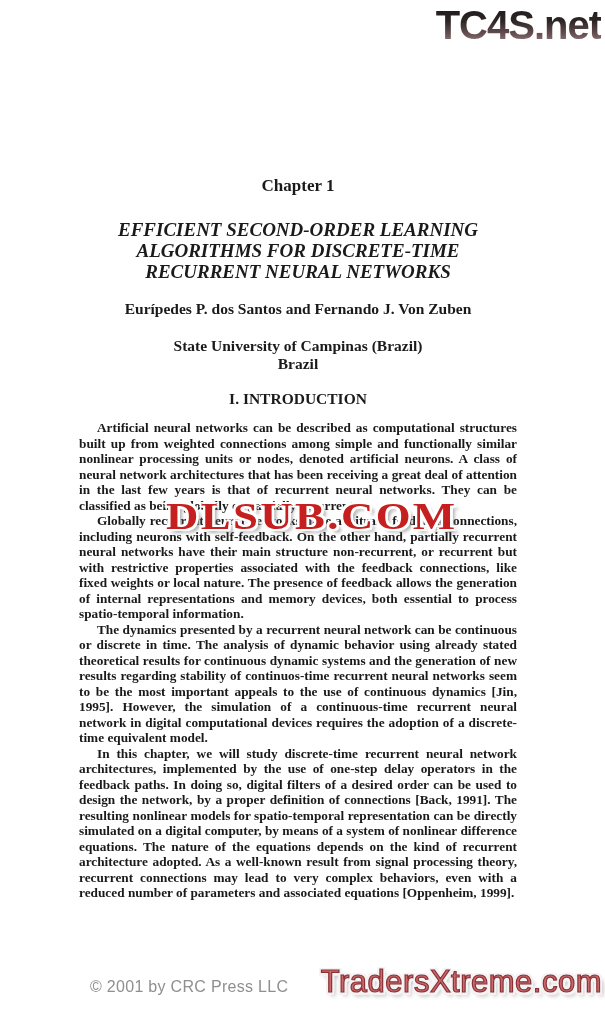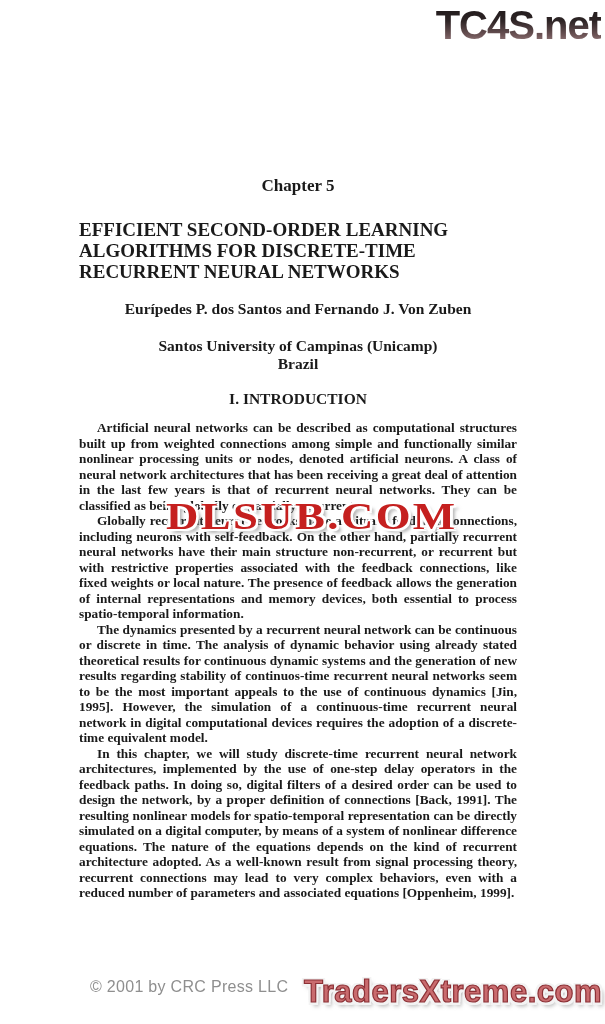--- a/index.html
+++ b/index.html
@@ -21,22 +21,22 @@
     color:transparent;-webkit-text-fill-color:transparent;
   }
   .content{
     position:absolute;left:79px;top:0;width:438px;
   }
   .chapter{
     margin-top:176px;text-align:center;
     font-weight:bold;font-size:17px;
   }
   .title{
-    margin-top:23px;text-align:left;
-    font-weight:bold;font-size:19px;line-height:21px;
+    margin-top:23px;text-align:center;
+    font-weight:bold;font-size:19px;line-height:21px;font-style:italic;
   }
   .authors{
     margin-top:18px;text-align:center;
     font-weight:bold;font-size:15.5px;
   }
   .affiliation{
     margin-top:19px;text-align:center;
     font-weight:bold;font-size:15.5px;line-height:18px;
   }
   .section-heading{
@@ -59,23 +59,23 @@
     color:#c5201f;
     text-shadow:
       -2px -2px 0 #ffffff, 2px -2px 0 #ffffff,
       -2px  2px 0 #ffffff, 2px  2px 0 #ffffff,
       -2px  0   0 #ffffff, 2px  0   0 #ffffff,
        0   -2px 0 #ffffff, 0    2px 0 #ffffff,
        4px  4px 3px rgba(120,120,120,0.55);
   }
   
   .traders{
-    position:absolute;right:3px;bottom:14px;
+    position:absolute;right:3px;bottom:24px;
     font-family:"Liberation Sans", sans-serif;
-    font-weight:bold;font-size:31px;letter-spacing:0.5px;
+    font-weight:normal;font-size:31px;letter-spacing:0.5px;
     white-space:nowrap;
     color:#c96b6e;
     -webkit-text-stroke:1.2px #8c3136;
     text-shadow:
       -2.5px -2.5px 0 #f3f3f3, 2.5px -2.5px 0 #f3f3f3,
       -2.5px  2.5px 0 #f3f3f3, 2.5px  2.5px 0 #f3f3f3,
       -2.5px  0     0 #f3f3f3, 2.5px  0     0 #f3f3f3,
        0     -2.5px 0 #f3f3f3, 0      2.5px 0 #f3f3f3,
        3px 4px 4px rgba(100,100,100,0.6);
   }
@@ -86,32 +86,32 @@
   }
 </style>
 </head>
 <body>
 
 <div class="page">
 
   <div class="tc4s">TC4S.net</div>
 
   <div class="content">
-    <div class="chapter">Chapter 5</div>
+    <div class="chapter">Chapter 1</div>
 
     <div class="title">
       <div>EFFICIENT SECOND-ORDER LEARNING</div>
       <div>ALGORITHMS FOR DISCRETE-TIME</div>
       <div>RECURRENT NEURAL NETWORKS</div>
     </div>
 
     <div class="authors">Eurípedes P. dos Santos and Fernando J. Von Zuben</div>
 
     <div class="affiliation">
-      <div>Santos University of Campinas (Unicamp)</div>
+      <div>State University of Campinas (Brazil)</div>
       <div>Brazil</div>
     </div>
 
     <div class="section-heading">I. INTRODUCTION</div>
 
     <div class="body-text">
       <p>Artificial neural networks can be described as computational structures built up from weighted connections among simple and functionally similar nonlinear processing units or nodes, denoted artificial neurons. A class of neural network architectures that has been receiving a great deal of attention in the last few years is that of recurrent neural networks. They can be classified as being globally or partially recurrent.</p>
       <p>Globally recurrent neural networks have arbitrary feedback connections, including neurons with self-feedback. On the other hand, partially recurrent neural networks have their main structure non-recurrent, or recurrent but with restrictive properties associated with the feedback connections, like fixed weights or local nature. The presence of feedback allows the generation of internal representations and memory devices, both essential to process spatio-temporal information.</p>
       <p>The dynamics presented by a recurrent neural network can be continuous or discrete in time. The analysis of dynamic behavior using already stated theoretical results for continuous dynamic systems and the generation of new results regarding stability of continuos-time recurrent neural networks seem to be the most important appeals to the use of continuous dynamics [Jin, 1995]. However, the simulation of a continuous-time recurrent neural network in digital computational devices requires the adoption of a discrete-time equivalent model.</p>
       <p>In this chapter, we will study discrete-time recurrent neural network architectures, implemented by the use of one-step delay operators in the feedback paths. In doing so, digital filters of a desired order can be used to design the network, by a proper definition of connections [Back, 1991]. The resulting nonlinear models for spatio-temporal representation can be directly simulated on a digital computer, by means of a system of nonlinear difference equations. The nature of the equations depends on the kind of recurrent architecture adopted. As a well-known result from signal processing theory, recurrent connections may lead to very complex behaviors, even with a reduced number of parameters and associated equations [Oppenheim, 1999].</p>

